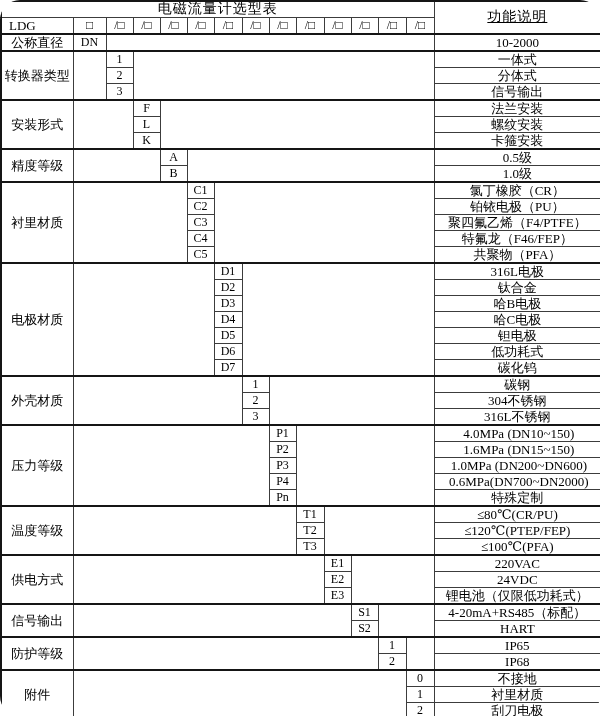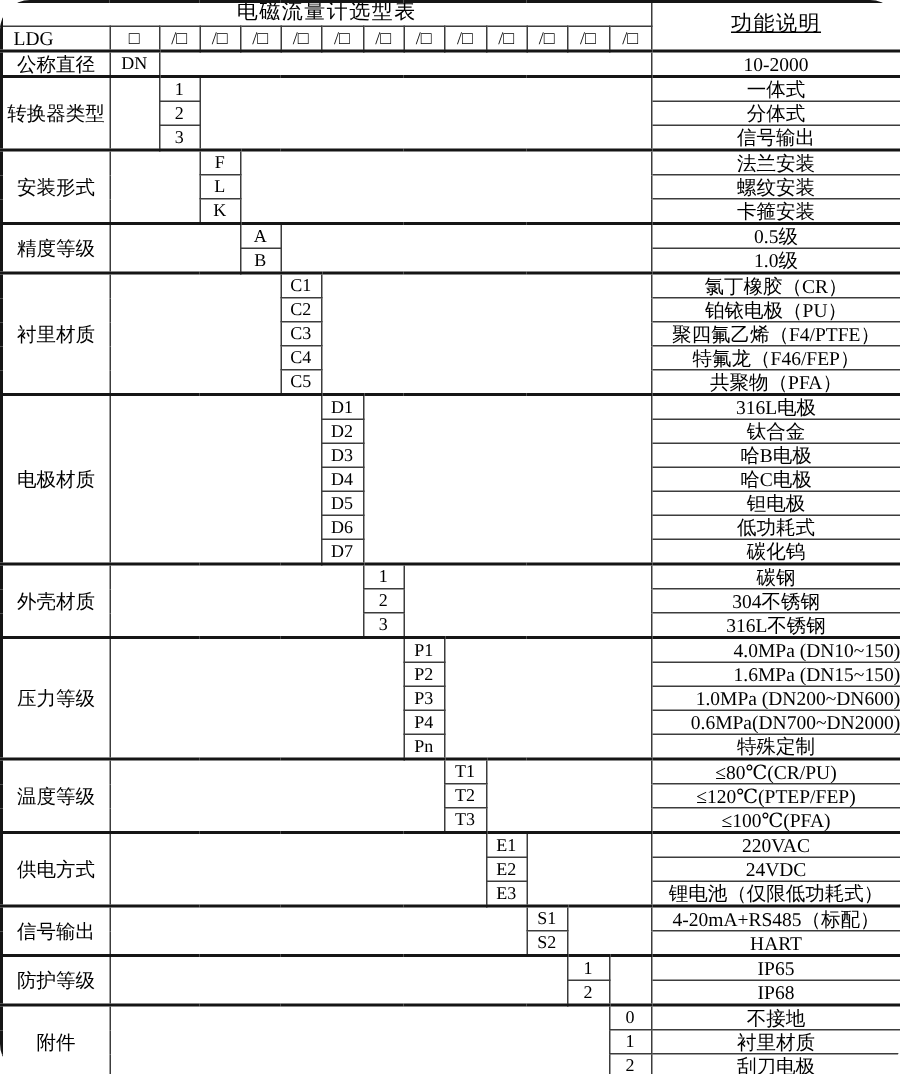--- a/index.html
+++ b/index.html
@@ -17,21 +17,21 @@
     border-top:1px solid #3c3c3c;
     overflow:hidden;white-space:nowrap;
   }
   td.code{border:1px solid #3c3c3c;font-size:12px;}
   td.fn{border-left:1px solid #3c3c3c;}
   td.lbl{border-right:1px solid #3c3c3c;margin-top:20px;}
   td.sp{border-top:1px solid #3c3c3c;}
   td.title-cell{font-size:14px;letter-spacing:1px;}
   td.fnh{font-size:14px;letter-spacing:1px;text-decoration:underline;}
   td.ldg{text-align:left;padding-left:7px;font-size:13px;}
-  td.la{text-align:right;padding-left:3px;}
+  td.la{text-align:center;padding-left:3px;}
   tr.sec > td{border-top:2px solid #151515;}
 </style>
 </head>
 <body>
 
 <div class="page">
 <table class="sel">
 <colgroup>
   <col style="width:72px">
         <col style="width:33px">

